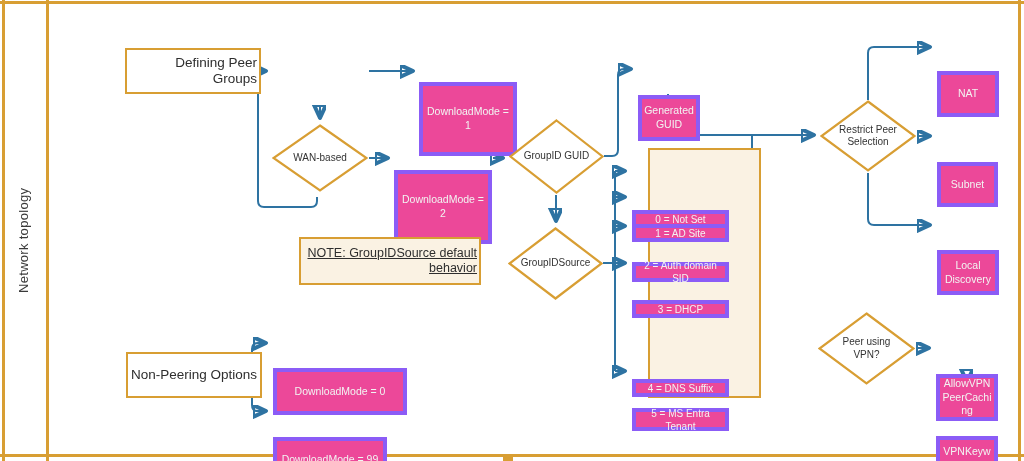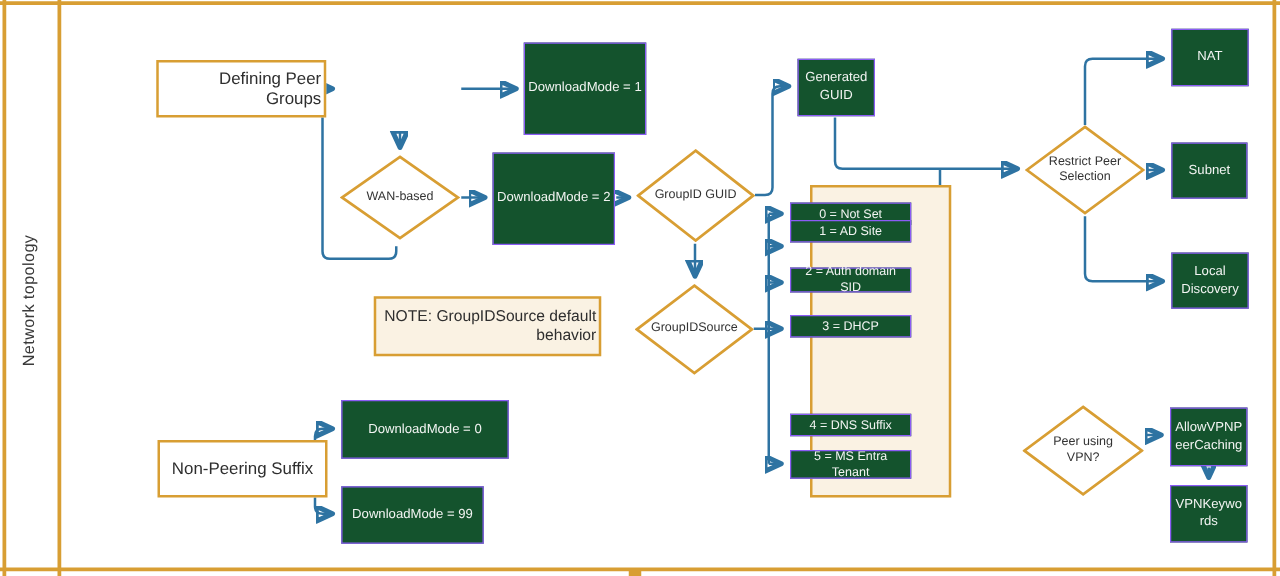--- a/index.html
+++ b/index.html
@@ -7,25 +7,25 @@
     position:relative;width:1024px;height:461px;overflow:hidden;
     font-family:"Liberation Sans",sans-serif;background:#fff;color:#2e2e2e;
   }
   .vline,.hline{position:absolute;background:#d89e33;}
   
   .onode{
     position:absolute;box-sizing:border-box;background:#fff;border:2.5px solid #d89e33;
     display:flex;align-items:center;justify-content:center;text-align:right;
     font-size:13.5px;color:#2e2e2e;line-height:1.2;padding:2px;margin-left:24px;
   }
-  .cream{background:#faf2e3;}
+  .cream{background:#faf2e3;text-decoration:underline;}
   .gnode{
-    position:absolute;box-sizing:border-box;background:#14532d;border:1px solid #8b5cf6;
+    position:absolute;box-sizing:border-box;background:#ec4899;border:4px solid #8b5cf6;
     display:flex;align-items:center;justify-content:center;text-align:center;
-    font-size:10.5px;color:#f2f4f2;line-height:1.3;padding:2px;overflow-wrap:anywhere;
+    font-size:10.5px;color:#f2f4f2;line-height:1.3;padding:2px;overflow-wrap:anywhere;margin-top:48px;
   }
   .lbox{font-size:10px;padding:1px 2px;}
   .diamond{position:absolute;}
   .diamond svg{position:absolute;left:0;top:0;}
   .diamond polygon{fill:#fff;stroke:#d89e33;stroke-width:2.2;}
   .diamond span{
     position:absolute;inset:0;display:flex;align-items:center;justify-content:center;
     text-align:center;font-size:10px;color:#333;line-height:1.25;padding:0 14px;box-sizing:border-box;
   }
   #connectors{position:absolute;left:0;top:0;pointer-events:none;}
@@ -159,30 +159,30 @@
   </div>
   <div class="gnode" style="left:937px;top:202px;width:62px;height:45px">
     <span>Local Discovery</span>
   </div>
 
   <div class="onode cream" style="left:275px;top:237px;width:182px;height:48px;font-size:12.5px">
     <span>NOTE: GroupIDSource default behavior</span>
   </div>
 
   <div class="onode" style="left:102px;top:352px;width:136px;height:46px">
-    <span>Non-Peering Suffix</span>
+    <span>Non-Peering Options</span>
   </div>
   <div class="gnode" style="left:273px;top:320px;width:134px;height:47px">
     <span>DownloadMode = 0</span>
   </div>
   <div class="gnode" style="left:273px;top:389px;width:114px;height:46px">
     <span>DownloadMode = 99</span>
   </div>
 
-  <div class="diamond" style="left:818px;top:324px;width:97px;height:73px">
+  <div class="diamond" style="left:818px;top:312px;width:97px;height:73px">
     <svg width="97" height="73" viewBox="0 0 97 73">
         <polygon points="48.5,1.5 95.5,36.5 48.5,71.5 1.5,36.5"></polygon>
       </svg>
     <span>Peer using VPN?</span>
   </div>
   <div class="gnode" style="left:936px;top:326px;width:62px;height:47px">
     <span>AllowVPNPeerCaching</span>
   </div>
   <div class="gnode" style="left:936px;top:388px;width:62px;height:46px">
     <span>VPNKeywords</span>

